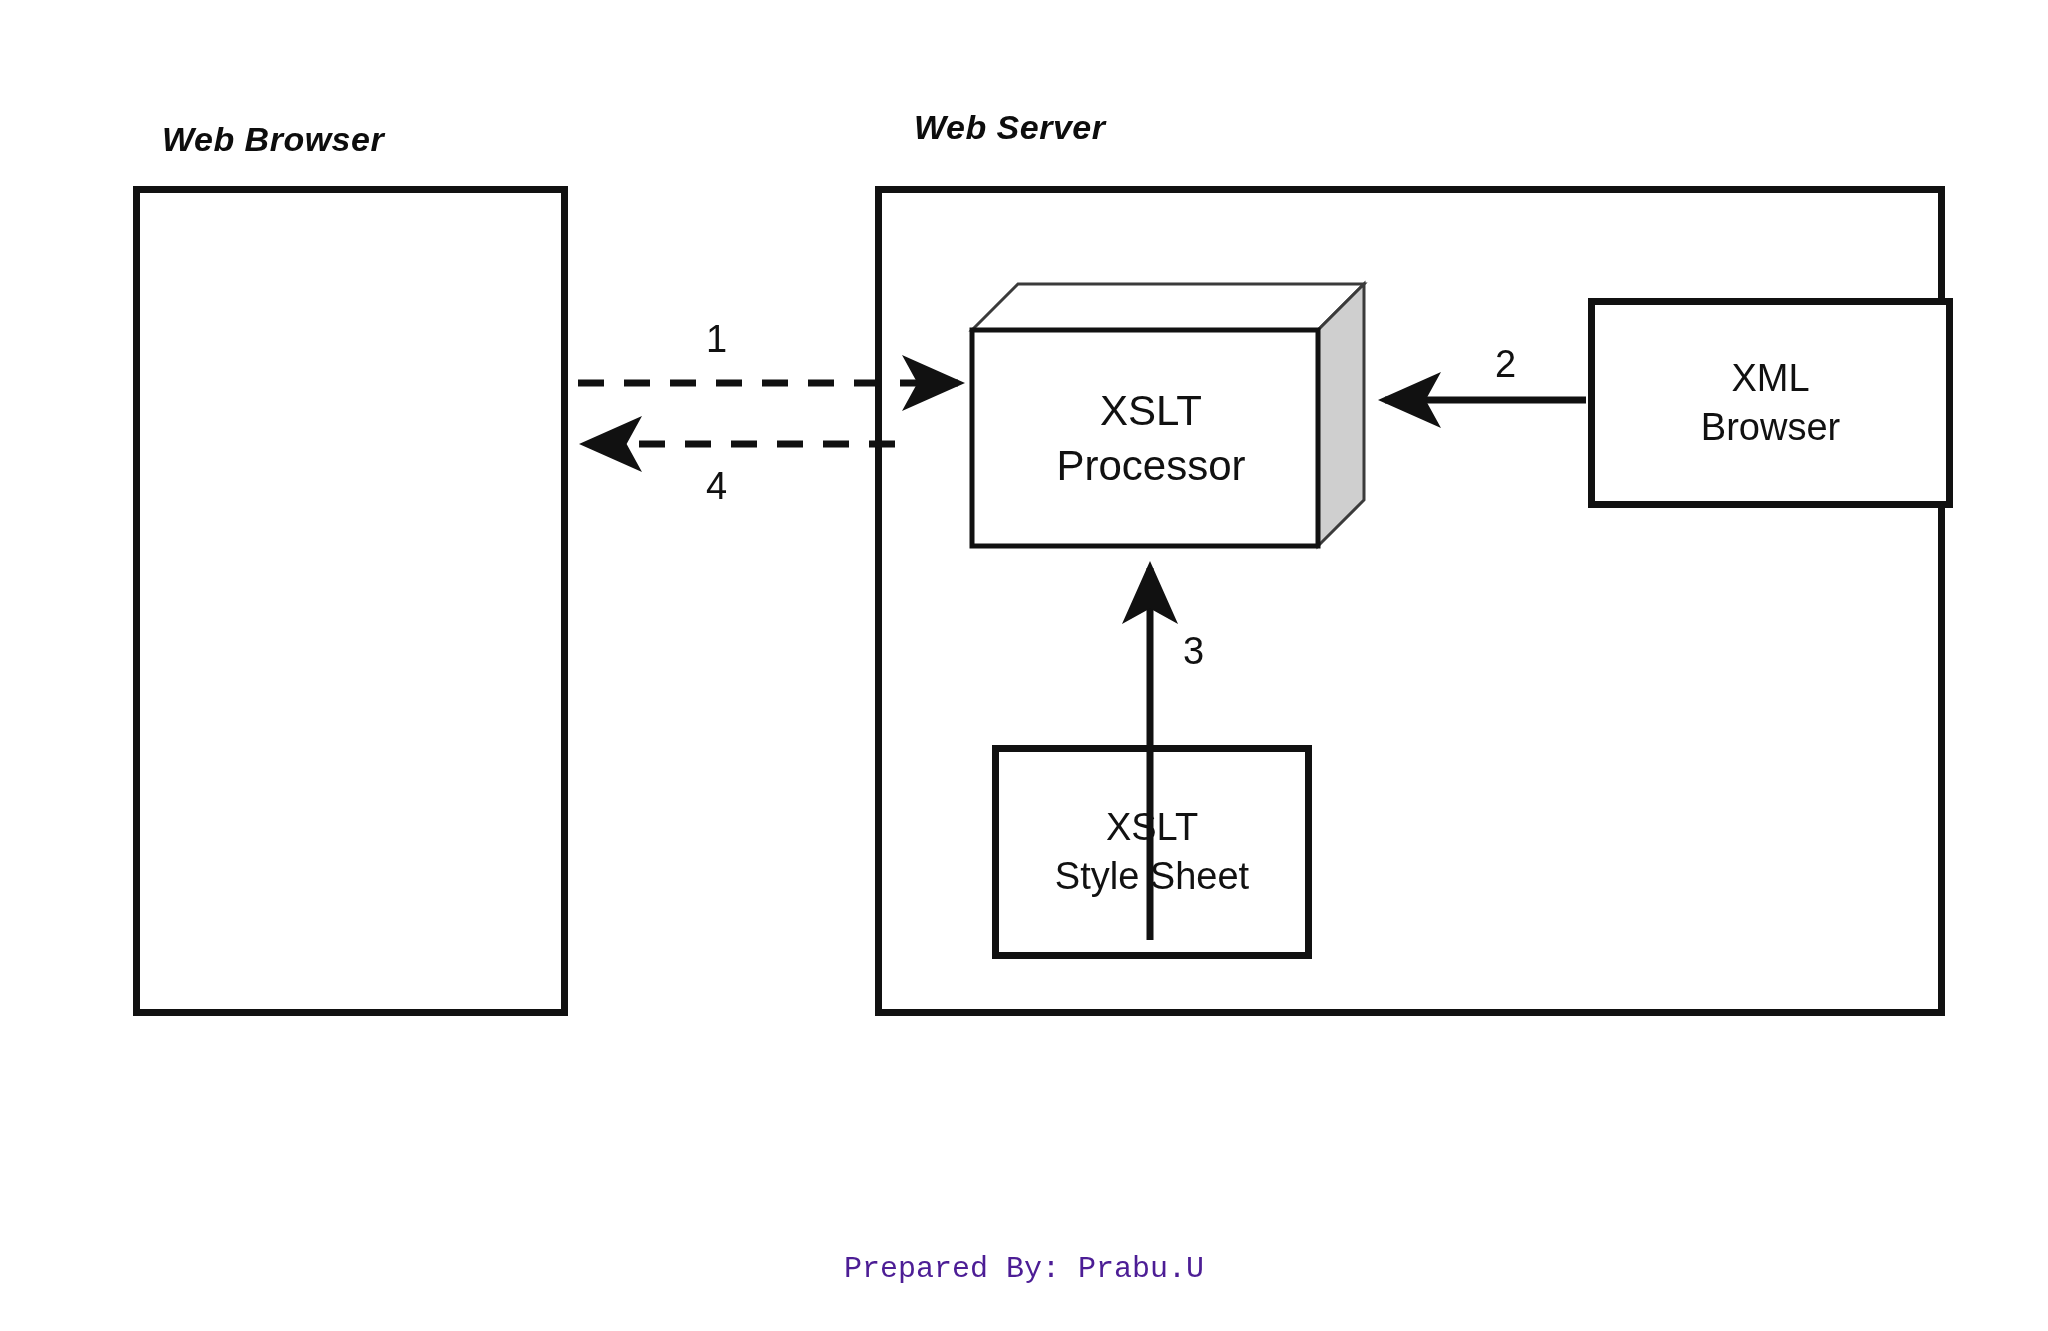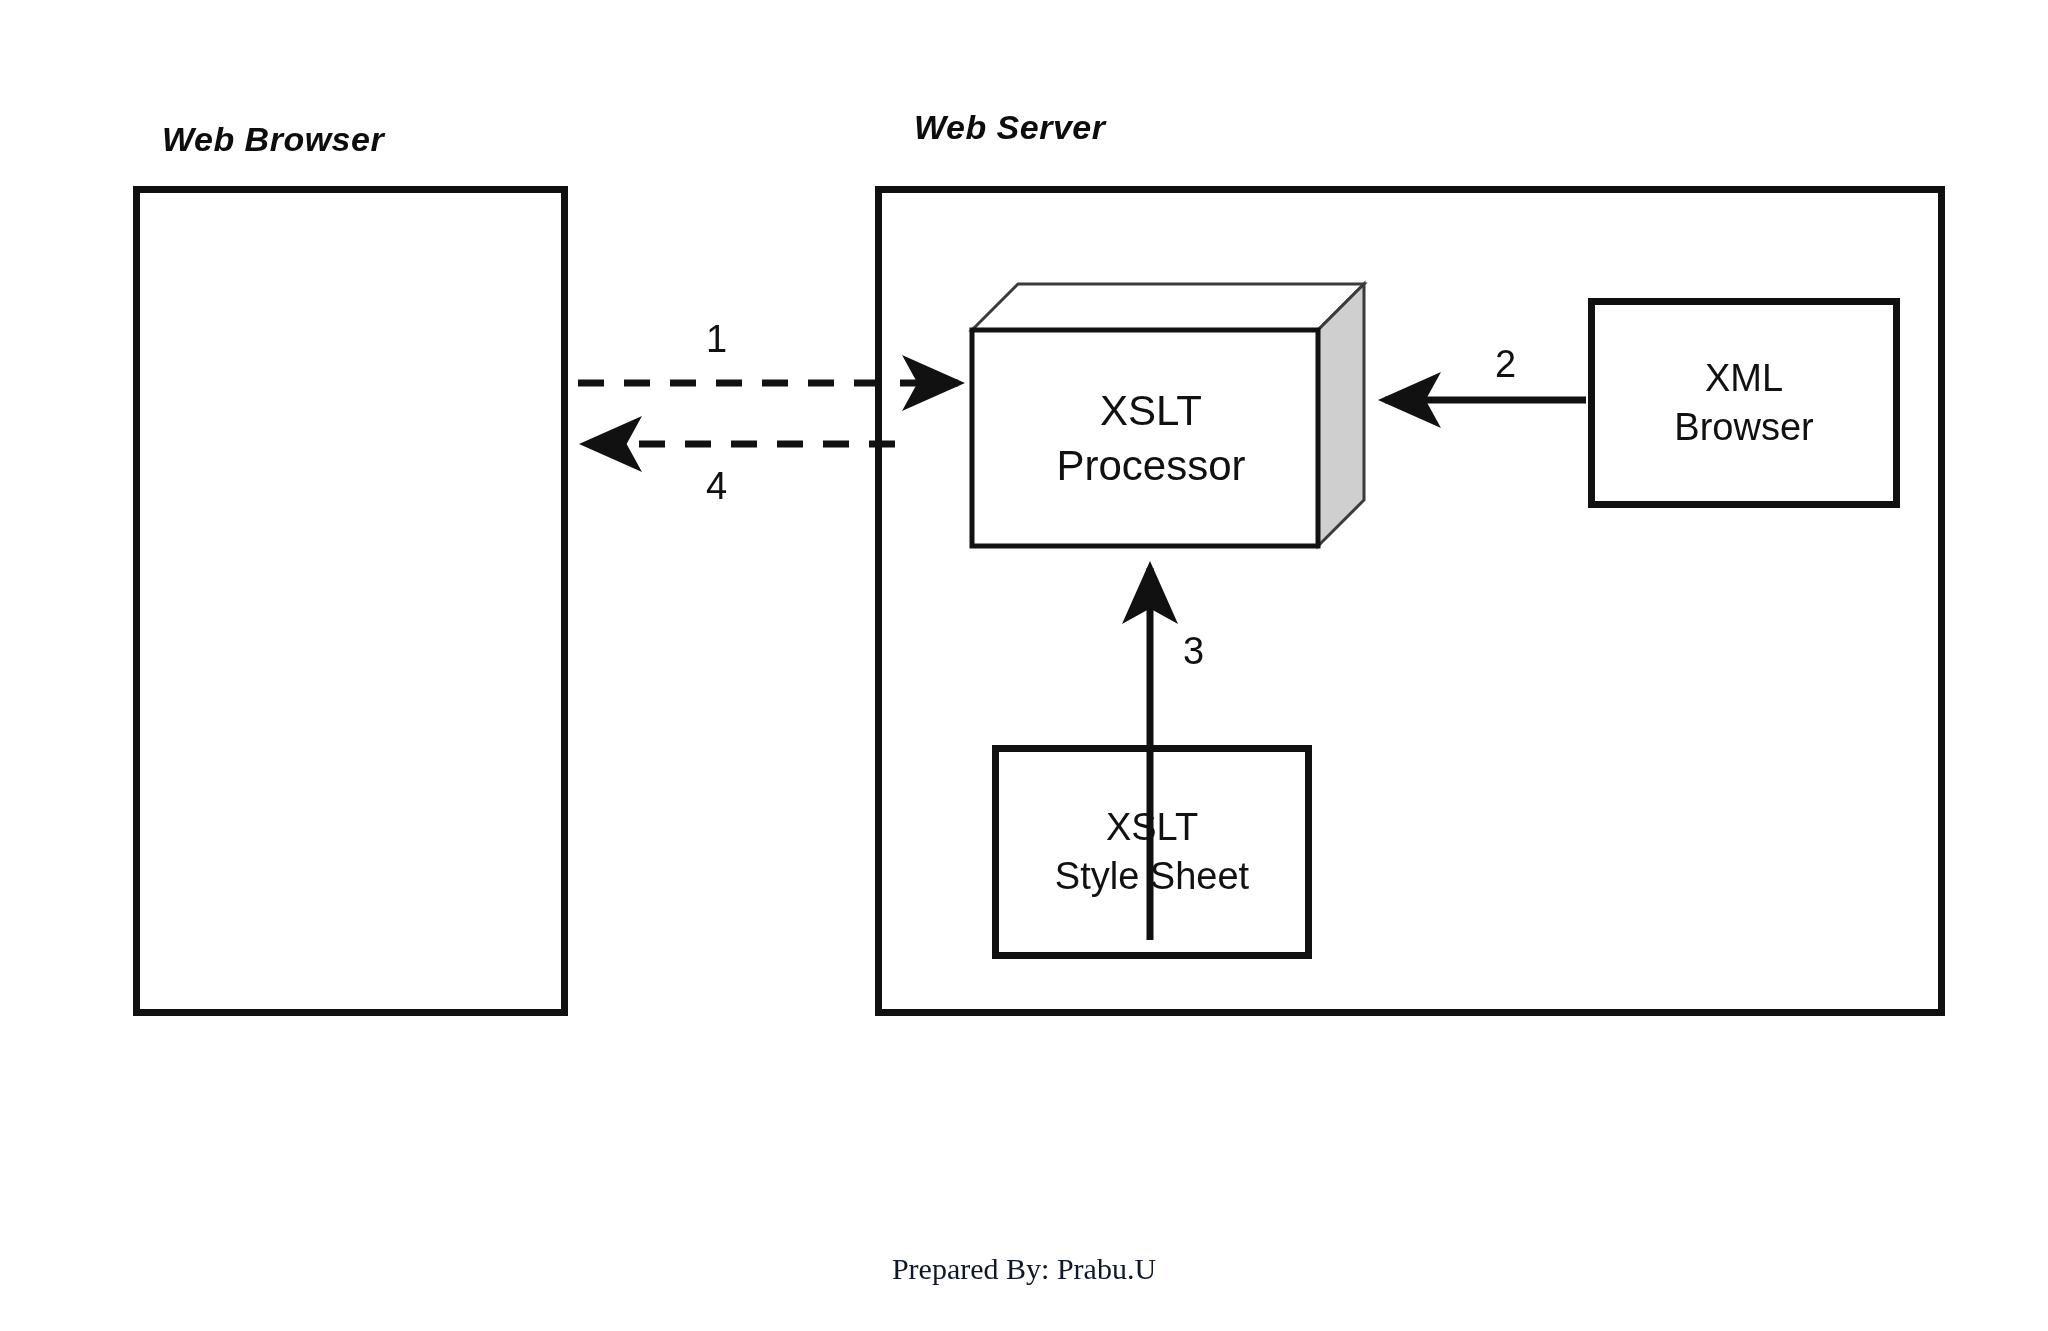--- a/index.html
+++ b/index.html
@@ -68,21 +68,21 @@
   }
   .node-box .node-line {
     font-family: "Liberation Sans", sans-serif;
     font-size: 38px;
     color: #111111;
     line-height: 1.28;
     white-space: nowrap;
   }
   #box-xml-document {
     left: 1588px; top: 298px;
-    width: 312px; height: 210px;
+    width: 365px; height: 210px;
   }
   #box-xslt-stylesheet {
     left: 992px; top: 745px;
     width: 320px; height: 214px;
   }
 
   
   #box-xslt-processor {
     position: absolute;
     left: 966px; top: 278px;
@@ -131,23 +131,23 @@
   #step-2 { left: 1495px; top: 343px; }
   #step-3 { left: 1183px; top: 630px; }
 
   
   #footer-credit {
     position: absolute;
     left: 0;
     top: 1252px;
     width: 2048px;
     text-align: center;
-    font-family: Liberation Serif, serif;
+    font-family: Liberation Mono, monospace;
     font-size: 30px;
-    color: #0f172a;
+    color: #4c1d95;
   }
 </style>
 </head>
 <body>
 
 <div id="diagram-root">
 
   <div class="zone-label" id="label-web-browser">Web Browser</div>
 
   <div class="zone-label" id="label-web-server">Web Server</div>

